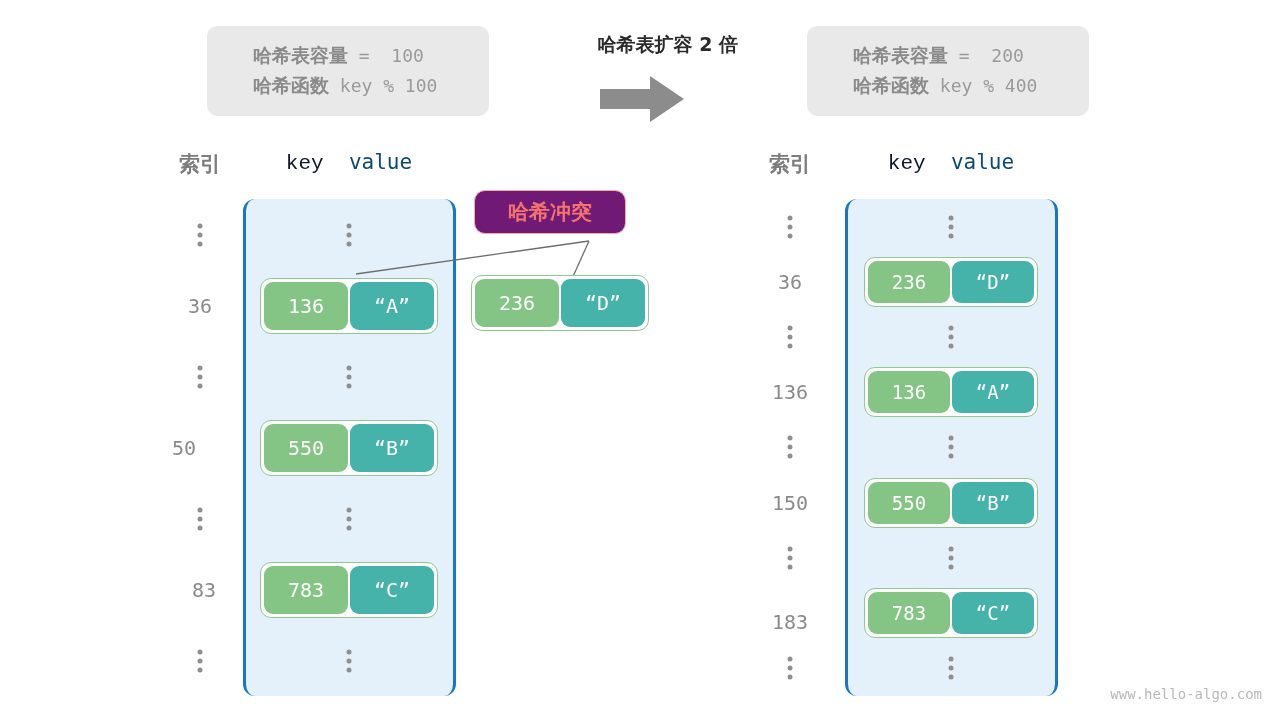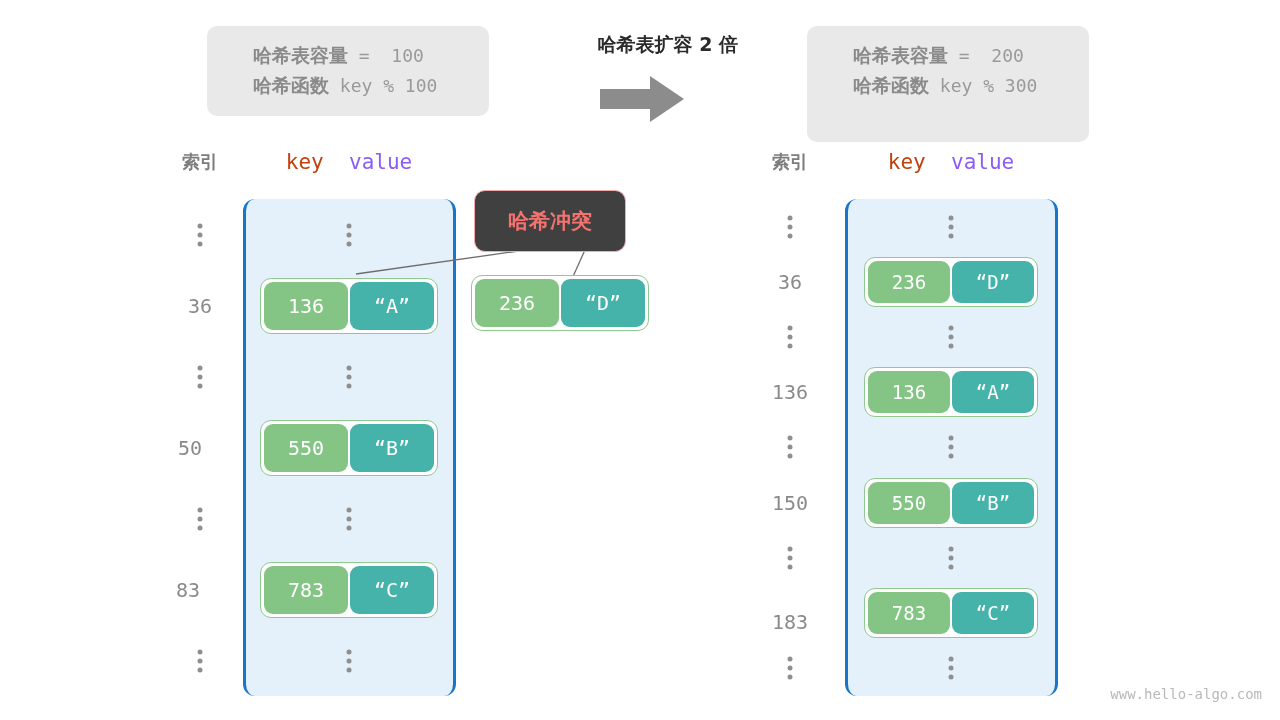--- a/index.html
+++ b/index.html
@@ -12,40 +12,40 @@
   
   .info-box{
     position:absolute;background:#e9e9e9;border-radius:10px;
     padding:14px 22px;box-sizing:border-box;
   }
   .info-line{white-space:pre;line-height:1.58;font-size:19px;}
   .info-label{color:#8a8a8a;font-weight:bold;font-family:"DejaVu Sans","Liberation Sans",sans-serif;padding-left:24px;}
   .info-val{color:#9a9a9a;font-family:"DejaVu Sans Mono","Liberation Mono",monospace;font-size:18px;}
 
   #info-left{left:207px;top:26px;width:282px;height:90px;}
-  #info-right{left:807px;top:26px;width:282px;height:116px;}
+  #info-right{left:807px;top:26px;width:282px;height:90px;}
 
   
   #transition-title{
     position:absolute;left:548px;top:32px;width:190px;text-align:right;
     font-size:19px;font-weight:bold;color:#2b2b2b;white-space:pre;
   }
   #transition-arrow{position:absolute;left:600px;top:76px;}
 
   
   .hdr-index{
-    position:absolute;font-size:18px;color:#7d7d7d;font-weight:bold;
+    position:absolute;font-size:21px;color:#7d7d7d;font-weight:bold;
     text-align:center;width:80px;
   }
   .hdr-kv{
     position:absolute;font-size:21px;width:230px;text-align:center;
     font-family:"DejaVu Sans Mono","Liberation Mono",monospace;white-space:pre;
   }
-  .hdr-key{color:#c2410c;}
-  .hdr-value{color:#8b5cf6;margin-top:20px;}
+  .hdr-key{color:#0f172a;font-family:Liberation Mono, monospace;}
+  .hdr-value{color:#0c4a6e;margin-top:20px;}
 
   
   .table{
     position:absolute;background:#e4f0fa;border-left:3px solid #1876c8;
     border-right:3px solid #1876c8;border-radius:12px;box-sizing:border-box;
   }
 
   
   .idx{
     position:absolute;width:80px;text-align:center;font-size:20px;color:#8a8a8a;
@@ -67,22 +67,22 @@
   .cell{
     display:flex;align-items:center;justify-content:center;color:#ffffff;
     font-family:"DejaVu Sans Mono","Liberation Mono",monospace;
     box-sizing:border-box;
   }
   .cell.key{background:#84c586;border-radius:9px;}
   .cell.val{background:#46b3ab;border-radius:9px;}
 
   
   #collision-badge{
-    position:absolute;left:474px;top:190px;width:152px;height:62px;
-    background:#404040;border:1.5px solid #f3acac;border-radius:11px;
+    position:absolute;left:474px;top:190px;width:152px;height:44px;
+    background:#701a75;border:1.5px solid #f3acac;border-radius:11px;
     display:flex;align-items:center;justify-content:center;
     color:#f4736f;font-size:21px;font-weight:bold;box-sizing:border-box;
   }
   #connector-lines{position:absolute;left:0;top:0;pointer-events:none;}
 
   
   #watermark{
     position:absolute;right:18px;bottom:18px;color:#b9b9b9;font-size:14px;
     font-family:"DejaVu Sans Mono","Liberation Mono",monospace;
     margin-top:18px;
@@ -100,21 +100,21 @@
 
   <div id="transition-title">哈希表扩容 2 倍</div>
   <div id="transition-arrow">
     <svg width="84" height="46" viewBox="0 0 84 46" aria-hidden="true">
       <polygon points="0,13 50,13 50,0 84,23 50,46 50,33 0,33" fill="#8c8c8c"></polygon>
     </svg>
   </div>
 
   <div class="info-box" id="info-right">
     <div class="info-line"><span class="info-label">哈希表容量</span><span class="info-val"> =  200</span></div>
-    <div class="info-line"><span class="info-label">哈希函数</span><span class="info-val"> key % 300</span></div>
+    <div class="info-line"><span class="info-label">哈希函数</span><span class="info-val"> key % 400</span></div>
   </div>
 
   <div class="hdr-index" style="left:160px;top:150px;">索引</div>
   <div class="hdr-kv" style="left:234px;top:150px;"><span class="hdr-key">key</span>  <span class="hdr-value">value</span></div>
 
   <div class="hdr-index" style="left:750px;top:150px;">索引</div>
   <div class="hdr-kv" style="left:836px;top:150px;"><span class="hdr-key">key</span>  <span class="hdr-value">value</span></div>
 
   <div class="table" id="left-table" style="left:243px;top:199px;width:213px;height:497px;"></div>
   <div id="left-index-col">
@@ -122,27 +122,27 @@
         <i></i>
         <i></i>
         <i></i>
       </div>
       <div class="idx" style="left: 160px; top: 305.5px;">36</div>
       <div class="vdots" style="left: 200px; top: 376.5px;">
         <i></i>
         <i></i>
         <i></i>
       </div>
-      <div class="idx" style="left: 150px; top: 447.5px;">50</div>
+      <div class="idx" style="left: 144px; top: 447.5px;">50</div>
       <div class="vdots" style="left: 200px; top: 518.5px;">
         <i></i>
         <i></i>
         <i></i>
       </div>
-      <div class="idx" style="left: 148px; top: 589.5px;">83</div>
+      <div class="idx" style="left: 164px; top: 589.5px;">83</div>
       <div class="vdots" style="left: 200px; top: 660.5px;">
         <i></i>
         <i></i>
         <i></i>
       </div>
     </div>
   <div id="left-rows">
       <div class="vdots" style="left: 349px; top: 234.5px;">
         <i></i>
         <i></i>

